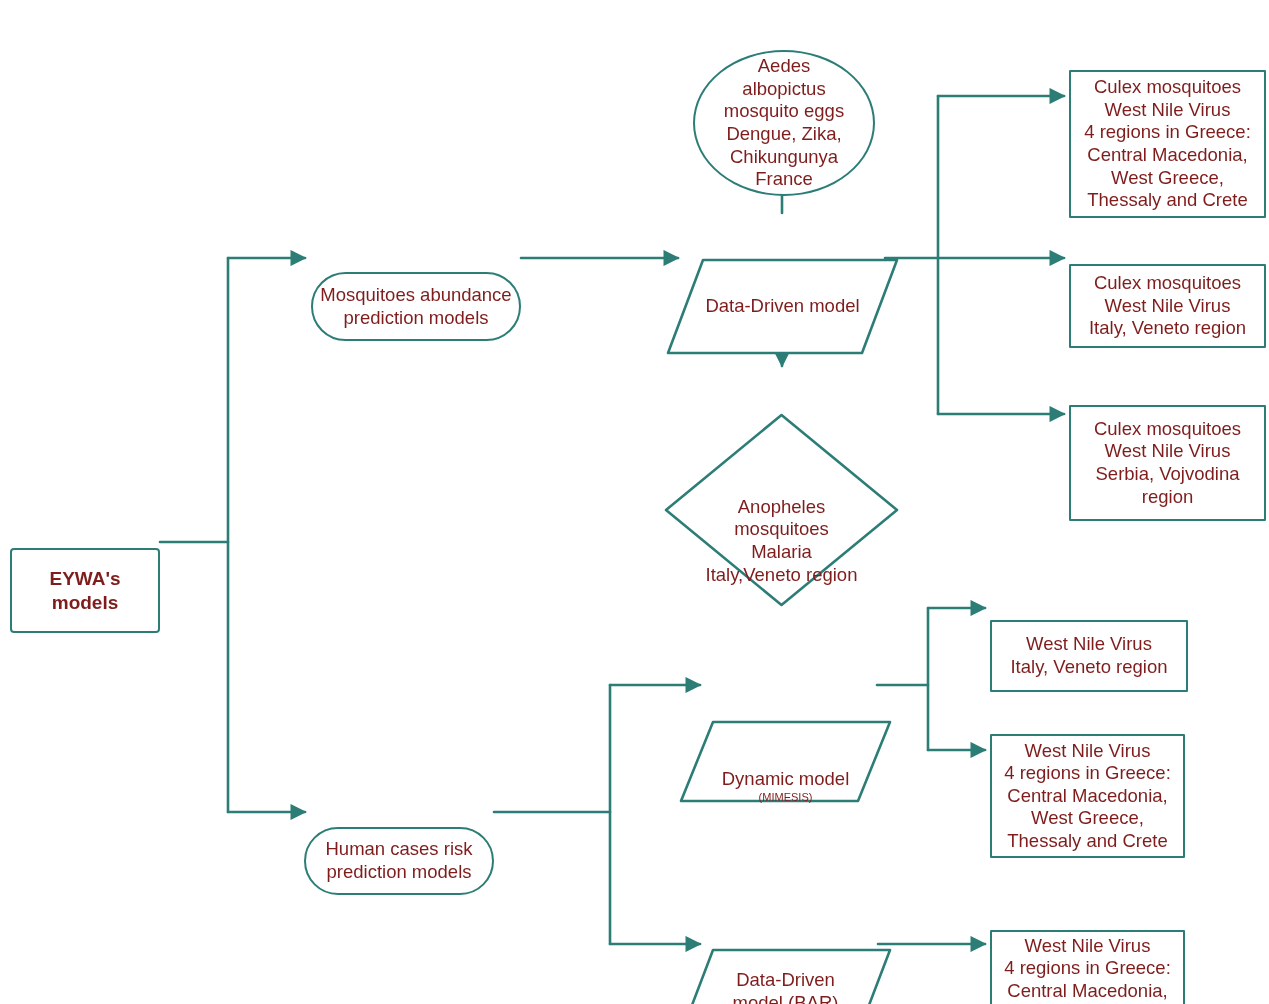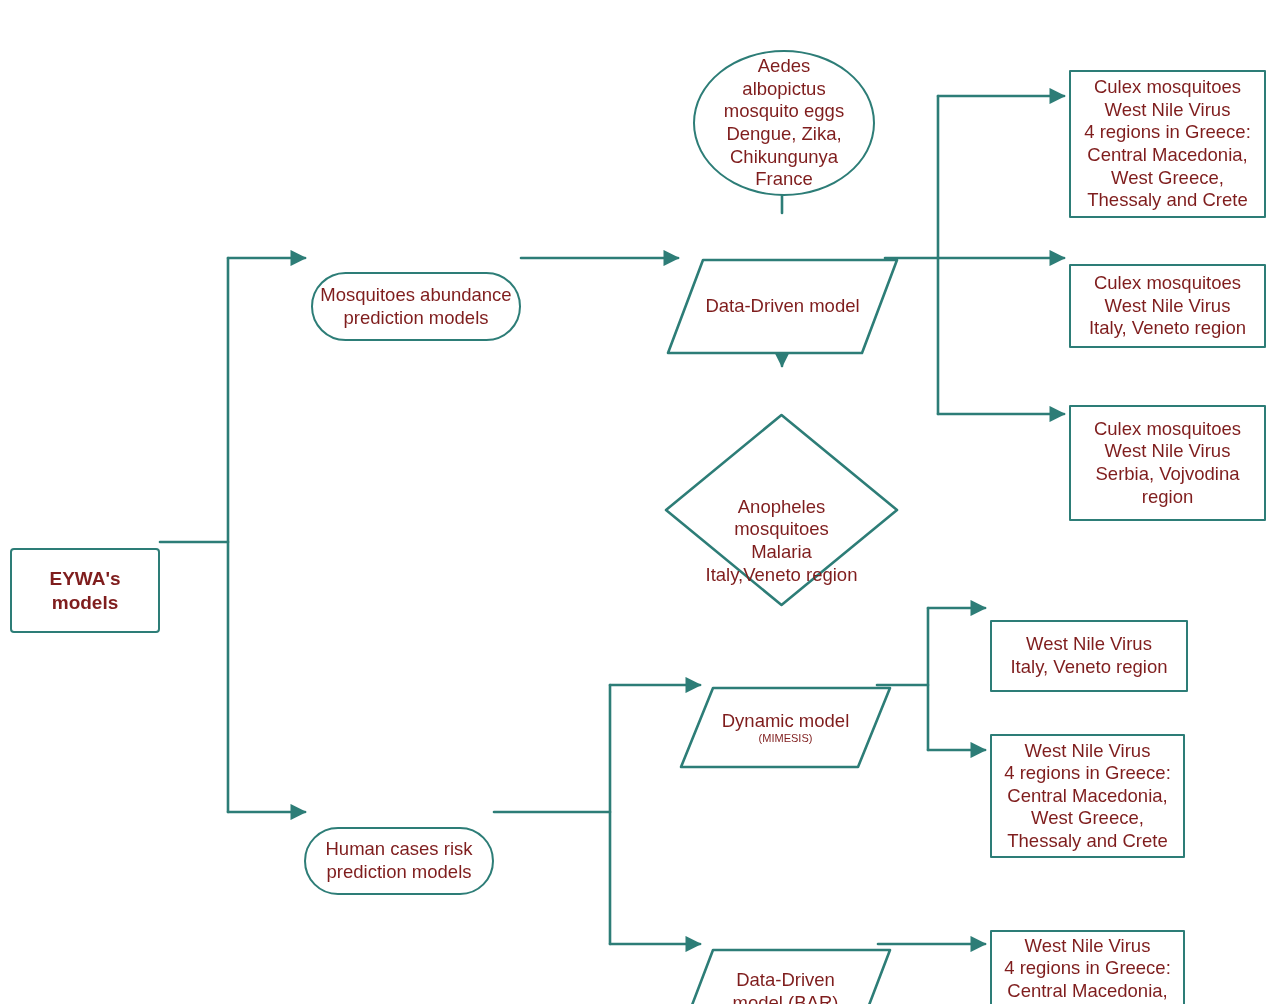--- a/index.html
+++ b/index.html
@@ -194,21 +194,21 @@
 West Nile Virus
 Italy, Veneto region</span>
   </div>
 
   <div class="node rrect result-box" style="left:1069px; top:357px; width:197px; height:116px;">
     <span class="txt">Culex mosquitoes
 West Nile Virus
 Serbia, Vojvodina region</span>
   </div>
 
-  <div class="node para" style="left:678px; top:637px; width:215px; height:85px;">
+  <div class="node para" style="left:678px; top:671px; width:215px; height:85px;align-items:flex-end;">
     <svg viewBox="0 0 215 85" preserveAspectRatio="none">
       <path d="M 35 3 L 212 3 L 180 82 L 3 82 Z" fill="#ffffff" stroke="#2d7d77" stroke-width="2.6" stroke-linejoin="round" vector-effect="non-scaling-stroke"></path>
     </svg>
     <span class="txt"><span>Dynamic model</span><span class="sub">(MIMESIS)</span></span>
   </div>
 
   <div class="node para" style="left:678px; top:899px; width:215px; height:90px;">
     <svg viewBox="0 0 215 90" preserveAspectRatio="none">
       <path d="M 35 3 L 212 3 L 180 87 L 3 87 Z" fill="#ffffff" stroke="#2d7d77" stroke-width="2.6" stroke-linejoin="round" vector-effect="non-scaling-stroke"></path>
     </svg>

